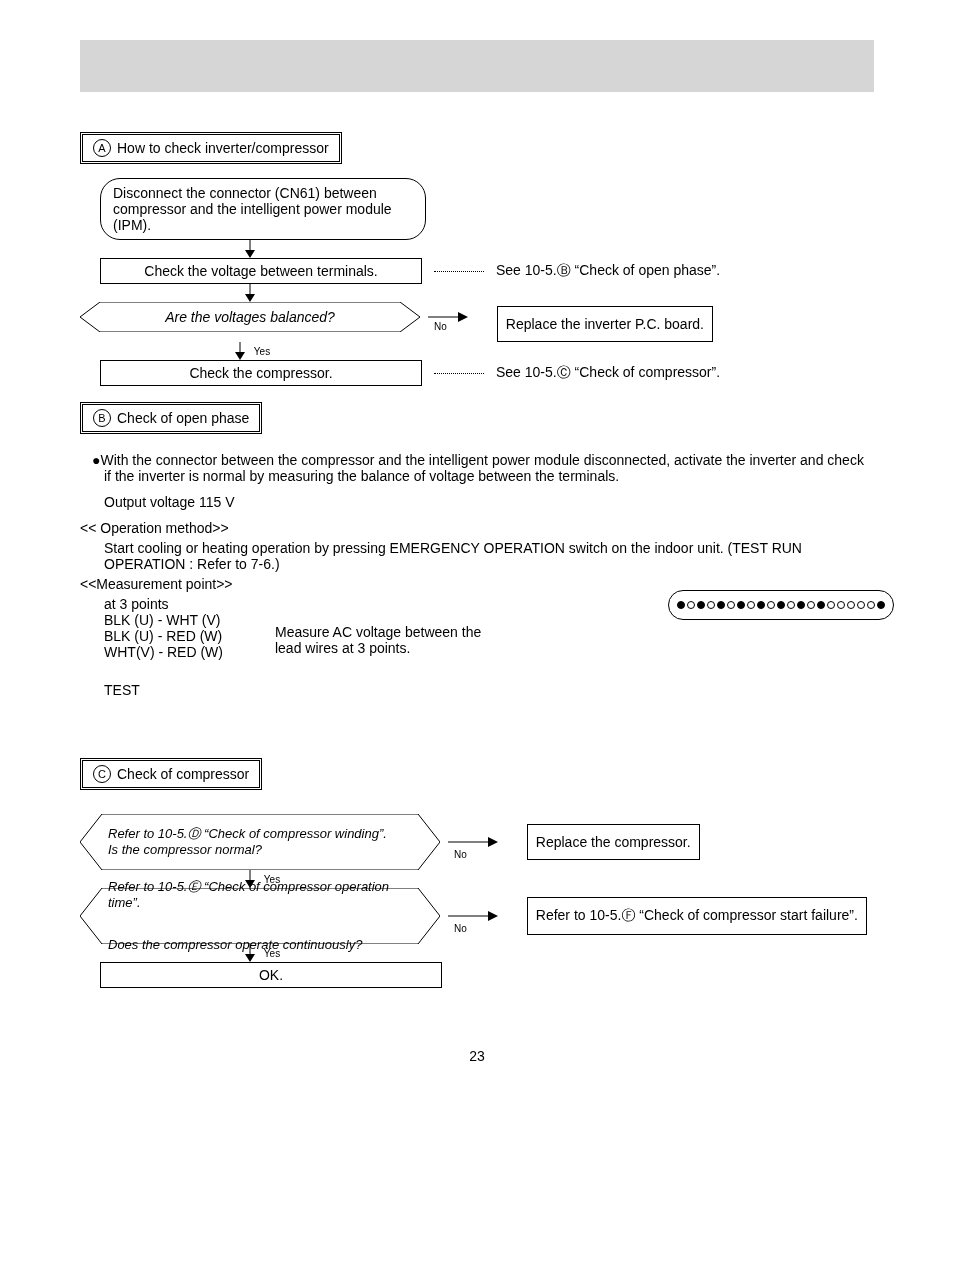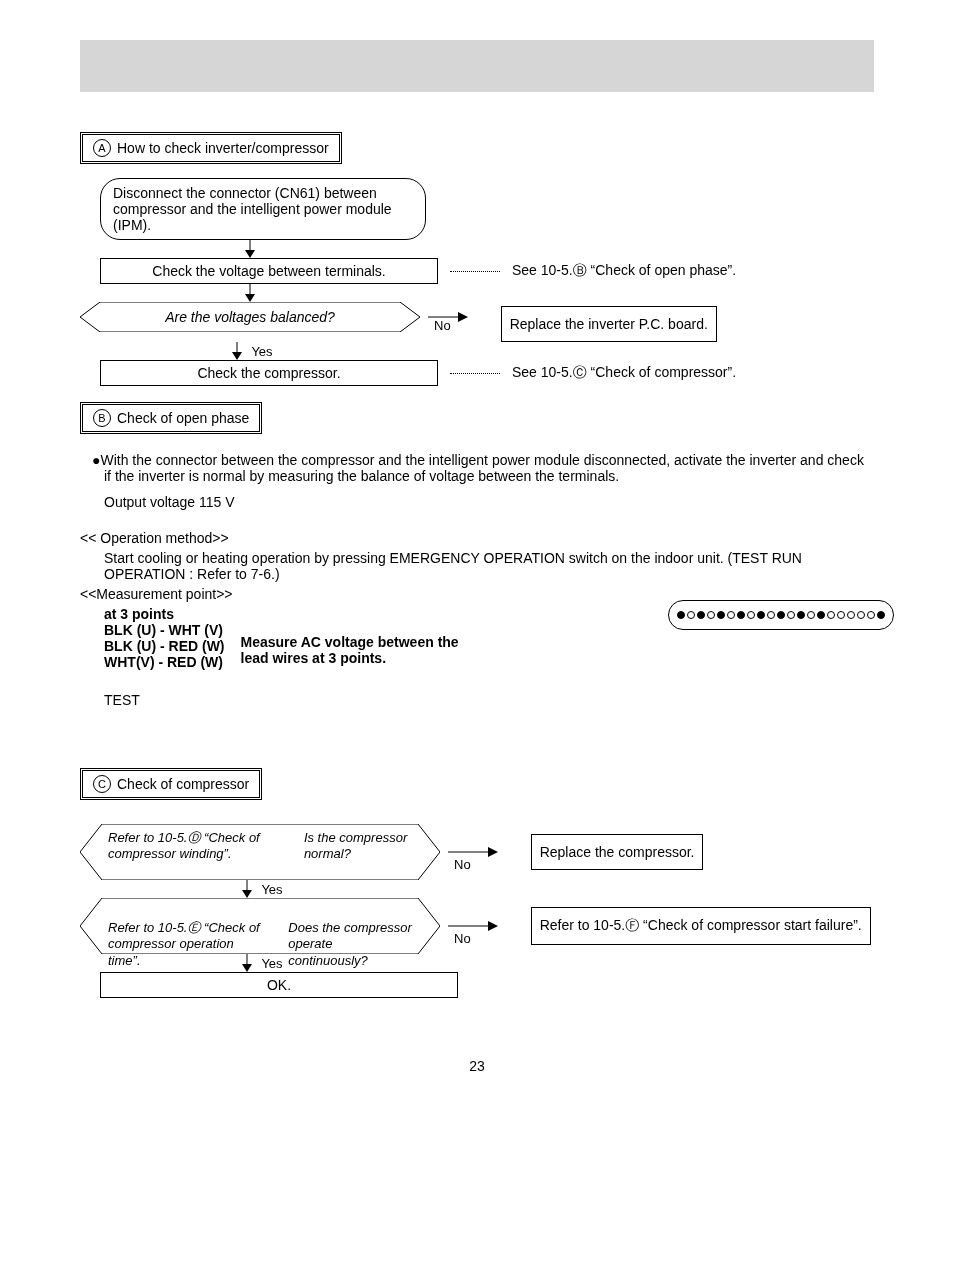--- a/index.html
+++ b/index.html
@@ -46,21 +46,21 @@
   }
   .step-rounded {
     border: 1px solid #000;
     border-radius: 20px;
     padding: 6px 12px;
     width: 300px;
     margin: 0 12px 0 20px;
   }
   .step-box {
     border: 1px solid #000;
-    padding: 4px 18px;
+    padding: 4px 10px;
     width: 300px;
     margin: 0 0 0 20px;
     text-align: center;
   }
   .decision {
     position: relative;
     width: 340px;
     margin-left: 0;
     font-style: italic;
   }
@@ -87,21 +87,21 @@
     width: 50px;
     height: 0;
     margin: 0 4px;
   }
   .action-box {
     border: 1px solid #000;
     padding: 9px 8px;
     display: inline-block;
   }
   .yesno {
-    font-size: 13px;
+    font-size: 10px;
   }
   .para {
     margin: 4px 0;
   }
   .terminal-box {
     border: 1px solid #000;
     border-radius: 18px;
     padding: 10px 8px;
     display: inline-block;
     position: absolute;
@@ -115,21 +115,21 @@
   }
   .term-dot-f { width:6px; height:6px; border:1px solid #000; border-radius:50%; background:#000; }
   .term-dot-o { width:6px; height:6px; border:1px solid #000; border-radius:50%; }
   .page-num {
     text-align: center;
     margin-top: 60px;
     margin-bottom: 30px;
   }
   .flex-col { display:flex; flex-direction:column; align-items:center; }
   .w340 { width:340px; }
-  .decision-multi .decision-text { flex-direction:row; font-size:13px; line-height:1.25; }
+  .decision-multi .decision-text { flex-direction:column; font-size:13px; line-height:1.25; }
 </style>
 </head>
 <body>
 
 <div class="page">
   <div class="header-banner"></div>
 
   <div class="content">
 
     
@@ -205,26 +205,26 @@
     <div class="section-title-box">
       <span class="circ-letter">B</span>
       <span>Check of open phase</span>
     </div>
 
     <div class="para" style="text-indent:-12px; padding-left:24px;">
       <span>●With the connector between the compressor and the intelligent power module disconnected, activate the inverter and check if the inverter is normal by measuring the balance of voltage between the terminals.</span>
     </div>
     <div class="para" style="margin-left:24px; margin-top:10px;">Output voltage 115 V</div>
 
-    <div style="position:relative; margin-top:20px;">
+    <div style="position:relative; margin-top:10px;">
       <div class="para">&lt;&lt; Operation method&gt;&gt;</div>
       <div class="para" style="margin-left:24px;">Start cooling or heating operation by pressing EMERGENCY OPERATION switch on the indoor unit. (TEST RUN OPERATION : Refer to 7-6.)</div>
       <div class="para">&lt;&lt;Measurement point&gt;&gt;</div>
 
-      <div style="display:flex; gap:16px; position:relative;font-weight:bold;">
+      <div style="display:flex; gap:52px; position:relative;">
         <div style="margin-left:24px;">
           <div>at 3 points</div>
           <div>BLK (U) - WHT (V)</div>
           <div>BLK (U) - RED (W)</div>
           <div>WHT(V) - RED (W)</div>
         </div>
         <div style="margin-top:28px; max-width:220px;">Measure AC voltage between the lead wires at 3 points.</div>
 
         <div class="terminal-box" style="top:-6px;">
           <div class="terminal-diagram">

